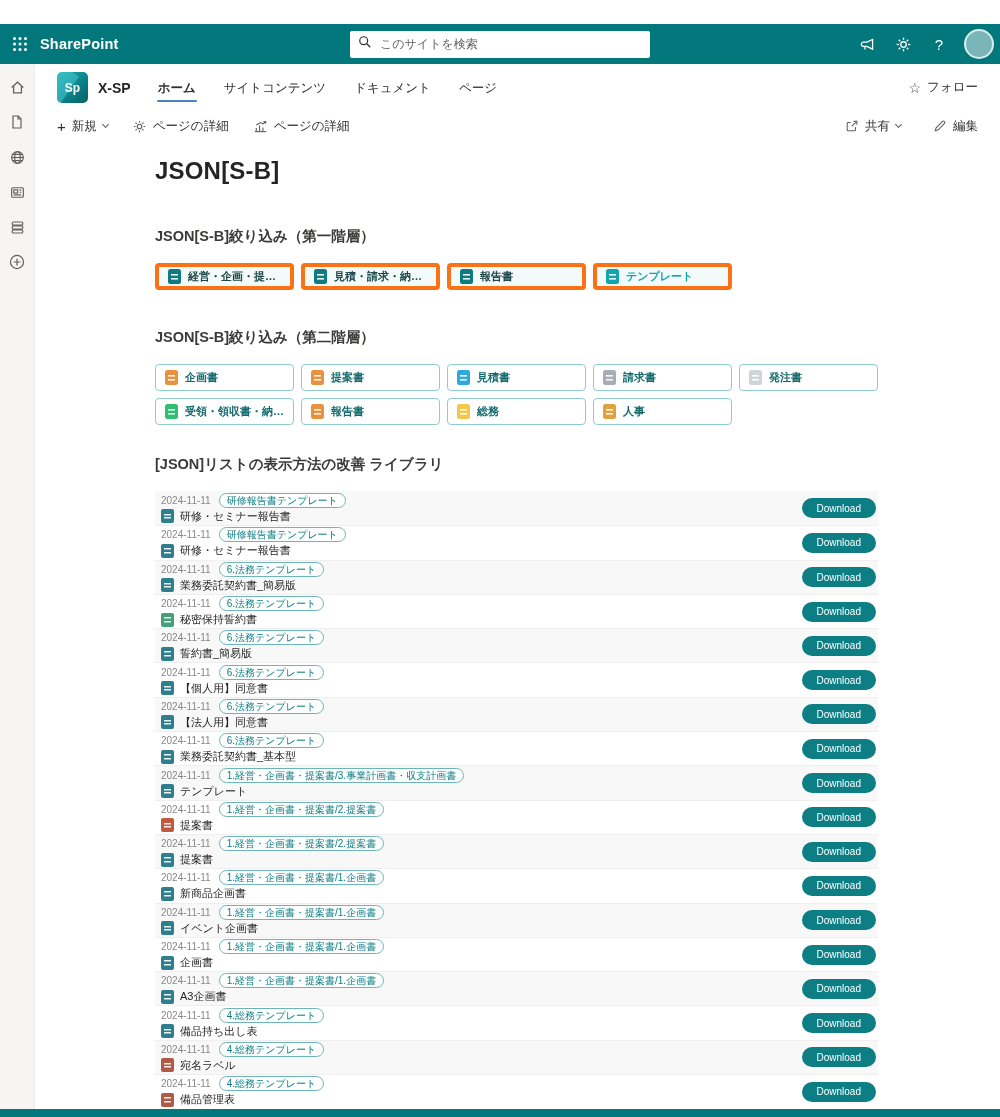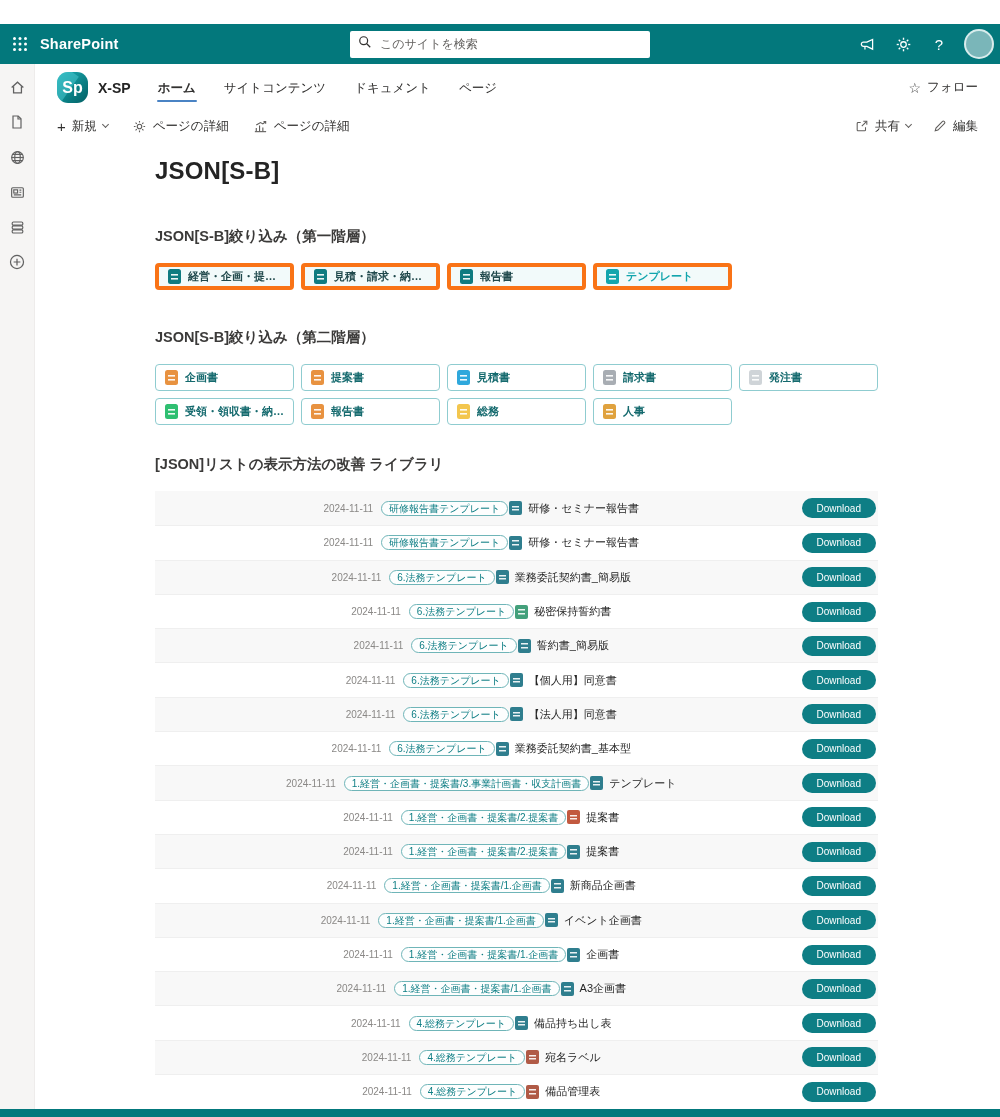--- a/index.html
+++ b/index.html
@@ -23,41 +23,41 @@
 
   
   .shell { display:flex; height:1045px; }
   .rail { width:35px; background:#f6f5f4; border-right:1px solid #eeeceb; padding-top:14px;
     display:flex; flex-direction:column; align-items:center; gap:17px; }
   .rail .ric { width:18px; height:18px; color:#616161; display:flex; align-items:center; justify-content:center; cursor:pointer; }
   .main { flex:1; background:#fff; overflow:hidden; }
 
   
   .site-header { height:47px; display:flex; align-items:center; padding:0 22px; }
-  .site-logo { width:31px; height:31px; border-radius:11px; background:linear-gradient(135deg,#20b3ba 0%,#0a7f84 60%,#046065 100%);
-    color:#fff; font-weight:700; font-size:16px; display:flex; align-items:center; justify-content:center; position:relative; overflow:hidden; }
+  .site-logo { width:31px; height:31px; border-radius:5px; background:linear-gradient(135deg,#20b3ba 0%,#0a7f84 60%,#046065 100%);
+    color:#fff; font-weight:700; font-size:12px; display:flex; align-items:center; justify-content:center; position:relative; overflow:hidden; }
   .site-logo::before { content:""; position:absolute; left:-6px; top:-4px; width:18px; height:40px;
     background:#49c7cd; transform:rotate(35deg); opacity:.55; }
   .site-logo span { position:relative; }
   .site-name { font-weight:700; font-size:14px; margin:0 26px 0 10px; color:#242424; }
   .site-nav { display:flex; gap:26px; align-items:center; }
   .nav-item { font-size:12.5px; color:#323130; cursor:pointer; padding:13px 1px 11px; position:relative; }
   .nav-item.active { font-weight:700; }
   .nav-item.active::after { content:""; position:absolute; left:0; right:0; bottom:6px; height:2.5px; background:#4a83c4; border-radius:2px; }
   .follow { margin-left:auto; display:flex; align-items:center; gap:6px; font-size:12.5px; cursor:pointer; color:#323130; }
   .follow .star { font-size:14px; color:#444; }
 
   
   .command-bar { height:30px; display:flex; align-items:center; padding:0 22px; font-size:12.5px; color:#323130; }
   .cmd { display:flex; align-items:center; gap:6px; margin-right:24px; cursor:pointer; }
   .cmd svg, .cmd .plus { color:#03787c; }
   .cmd .plus { font-size:15px; line-height:1; color:#323130; }
   .chev { width:5px; height:5px; border-right:1.4px solid #605e5c; border-bottom:1.4px solid #605e5c;
     transform:rotate(45deg); margin-top:-3px; }
-  .cmd-right { margin-left:auto; display:flex; align-items:center; gap:22px; }
+  .cmd-right { margin-left:auto; display:flex; align-items:center; gap:32px; }
   .cmd-right .cmd { margin-right:0; }
 
   
   .content { padding:16px 0 0 120px; width:845px; }
   .page-title { font-size:24px; font-weight:700; color:#242424; letter-spacing:.2px; }
   .sec-heading { font-size:14.5px; font-weight:700; color:#3b3a39; }
   #h-layer1 { margin-top:42px; }
   #h-layer2 { margin-top:38px; }
   #h-library { margin-top:30px; }
 
@@ -69,21 +69,21 @@
   .chip { width:13px; height:15px; border-radius:2.5px; flex:0 0 auto;
     background-image:linear-gradient(rgba(255,255,255,.92),rgba(255,255,255,.92)),linear-gradient(rgba(255,255,255,.92),rgba(255,255,255,.92));
     background-size:7px 1.6px; background-position:3px 5px,3px 8.5px; background-repeat:no-repeat; }
   .filter-btn .lbl { white-space:nowrap; overflow:hidden; text-overflow:ellipsis; }
 
   
   .library { margin-top:17px; width:723px; }
   .lrow { height:34.3px; display:flex; align-items:center; padding:0 2px 0 6px; }
   .lrow:nth-child(odd) { background:#f8f8f8; }
   .lrow + .lrow { border-top:1px solid #efefef; }
-  .row-main { flex:1; display:flex; flex-direction:row; justify-content:center; gap:1px; }
+  .row-main { flex:1; display:flex; flex-direction:column; justify-content:center; gap:1px; }
   .row-top { display:flex; align-items:center; gap:8px; }
   .ldate { font-size:10px; color:#8a8886; }
   .ltag { font-size:10px; color:#0e7e84; border:1px solid #6fb5b8; border-radius:9px; padding:0 7px; line-height:13px; background:#fdfefe; }
   .row-name { display:flex; align-items:center; gap:6px; }
   .fchip { width:13px; height:14px; border-radius:2px; flex:0 0 auto;
     background-image:linear-gradient(rgba(255,255,255,.9),rgba(255,255,255,.9)),linear-gradient(rgba(255,255,255,.9),rgba(255,255,255,.9));
     background-size:7px 1.5px; background-position:3px 4.5px,3px 8px; background-repeat:no-repeat; }
   .lname { font-size:11px; font-weight:400; color:#262626; }
   .dl-btn { background:#0e7e85; color:#fff; border:none; border-radius:11px; padding:4.5px 15px;
     font-size:10px; font-family:inherit; cursor:pointer; margin-right:0; }

